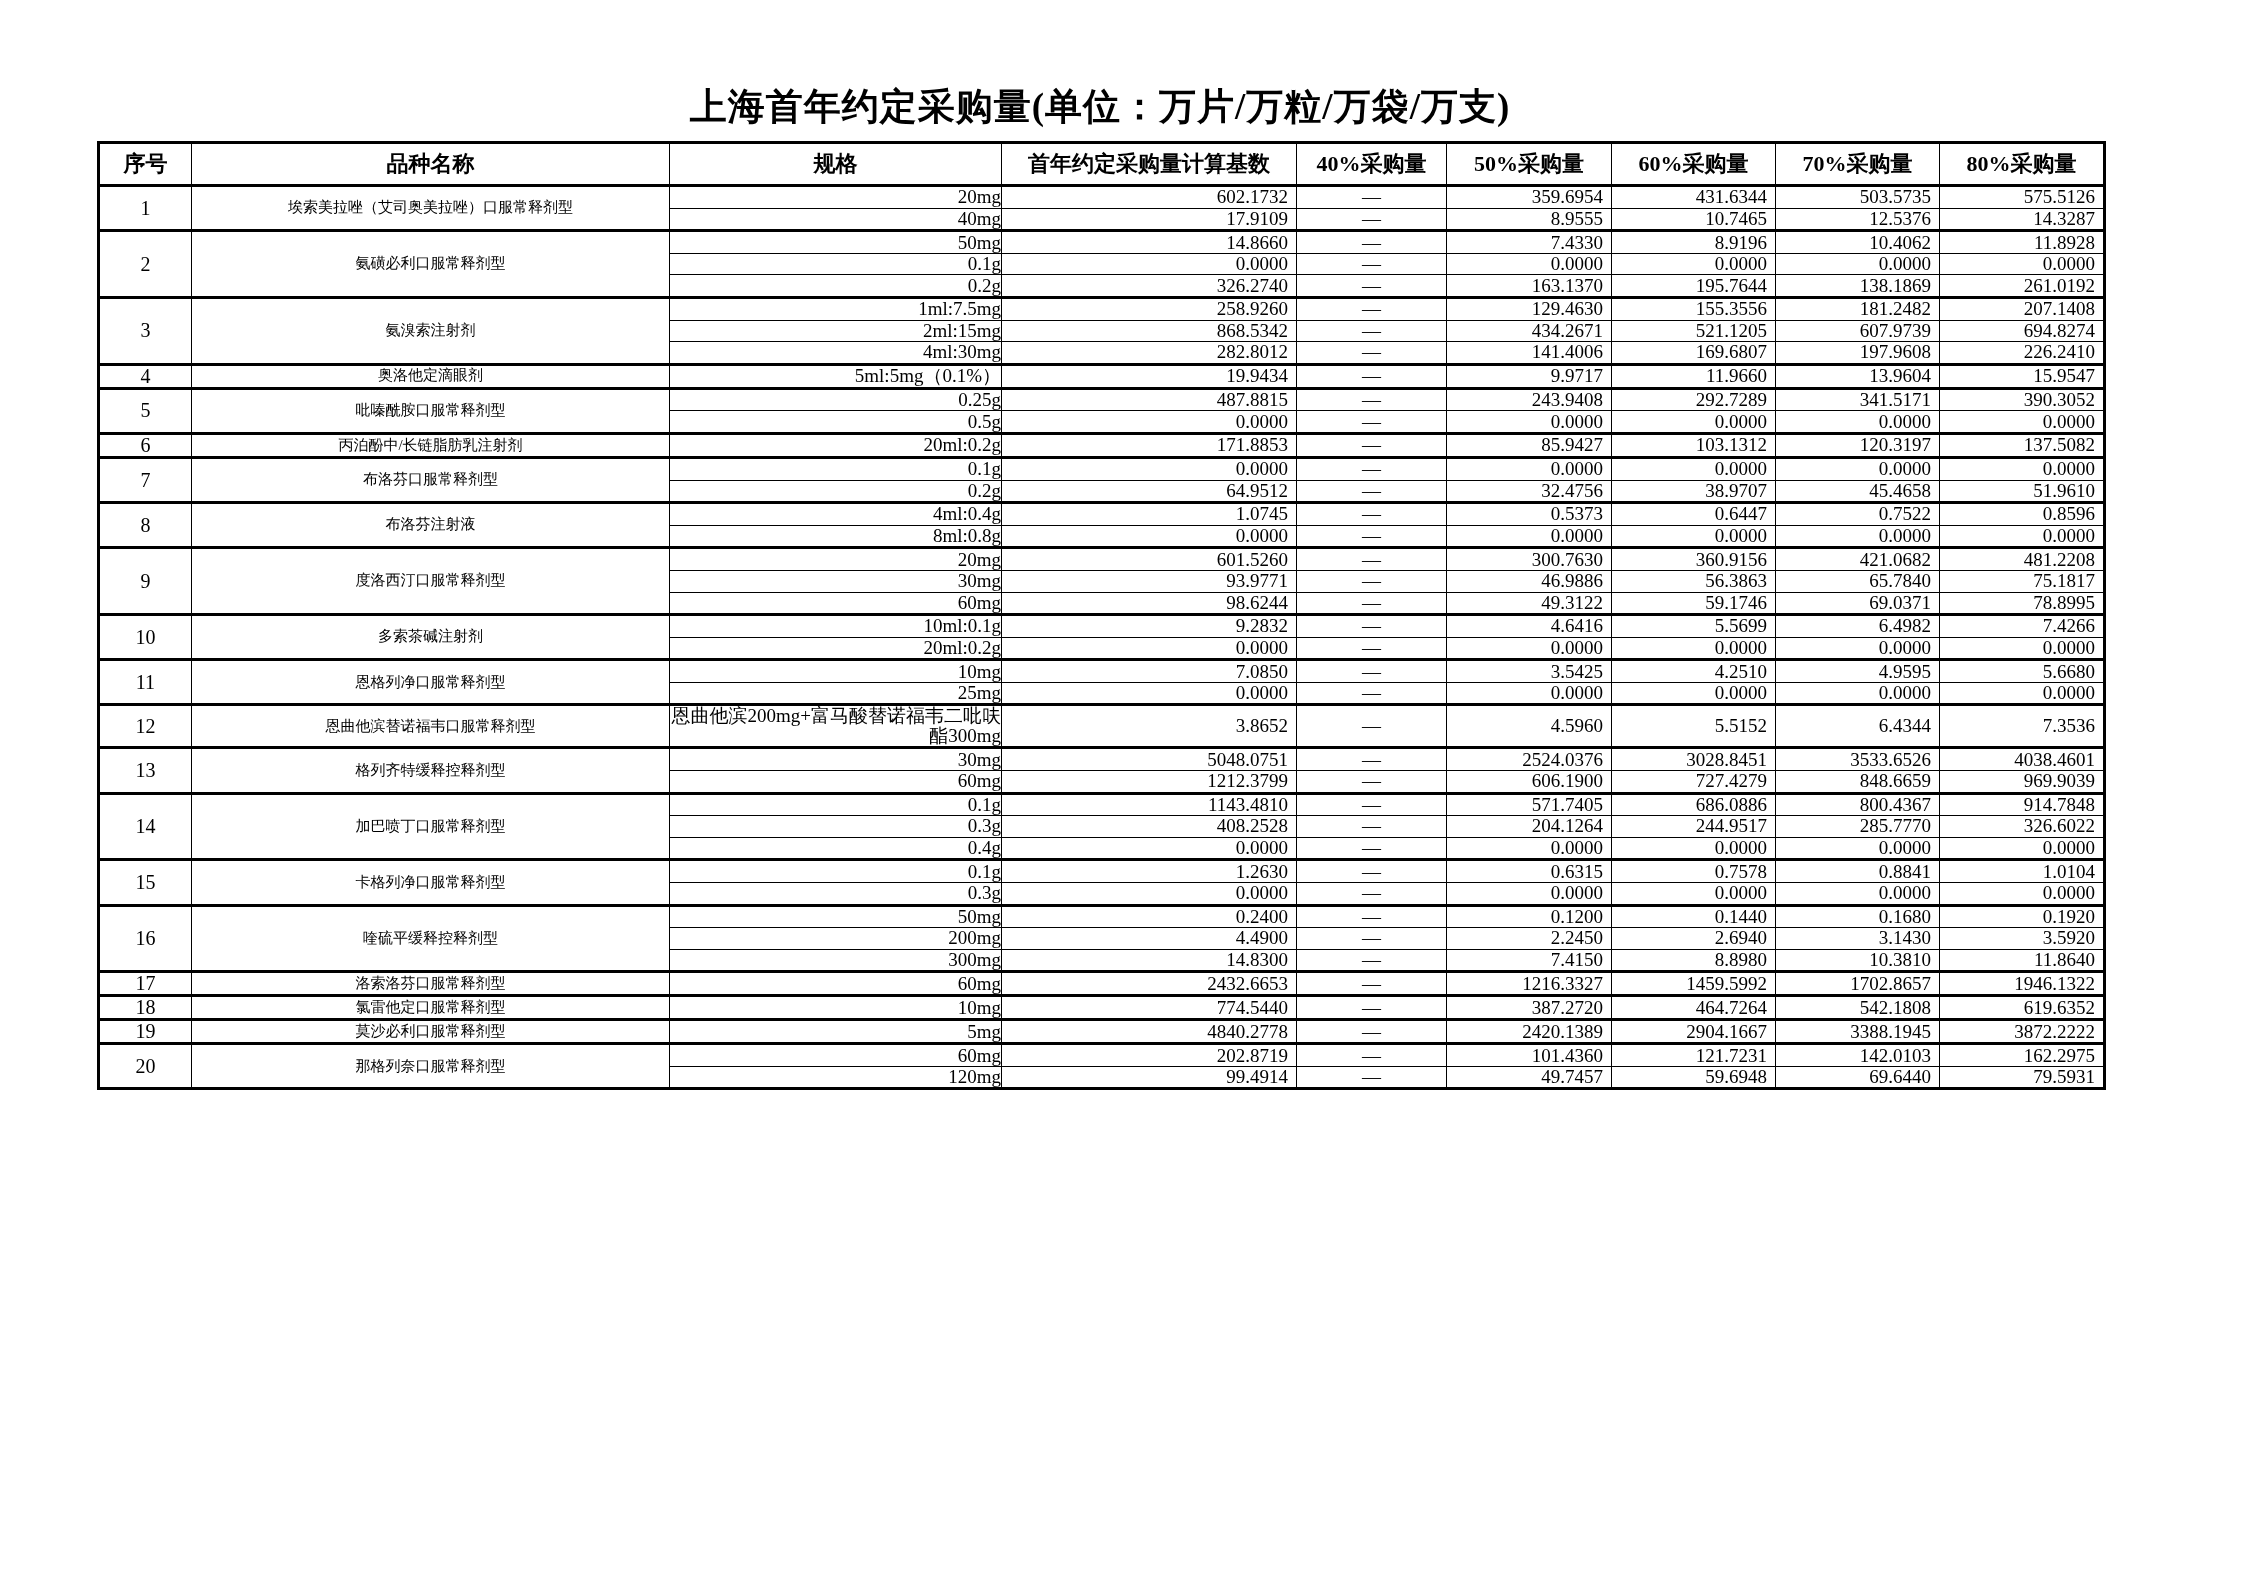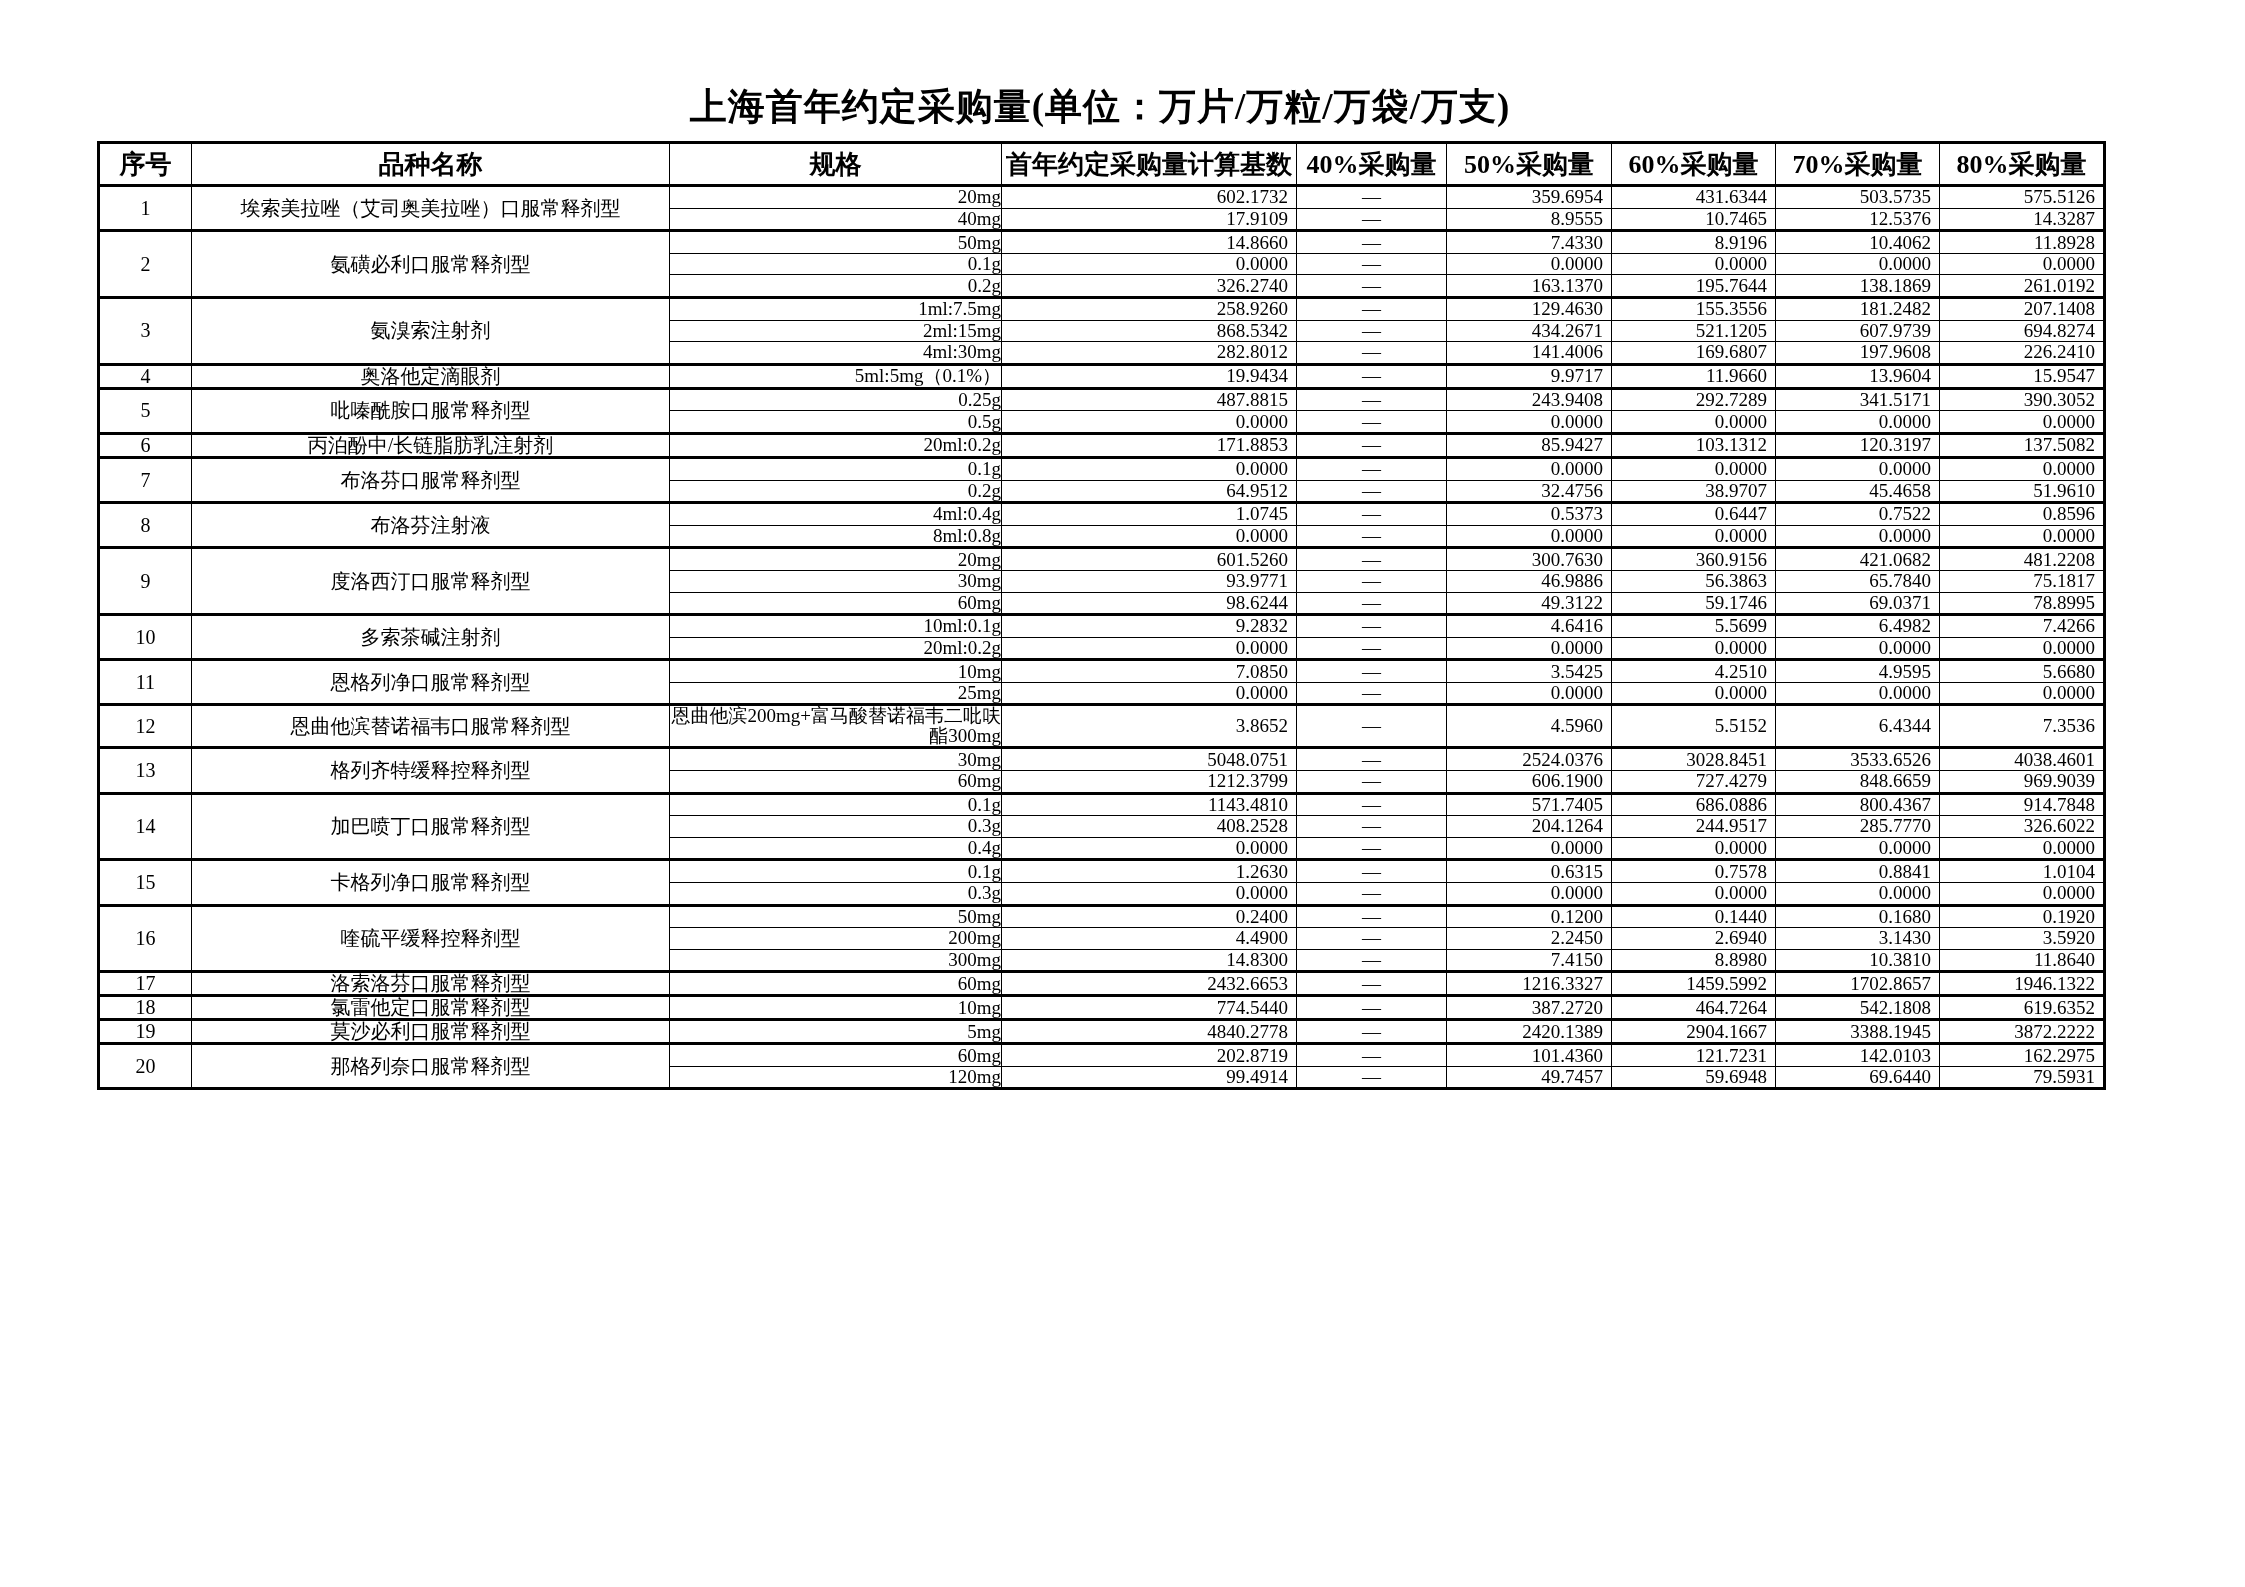--- a/index.html
+++ b/index.html
@@ -31,34 +31,34 @@
     border-collapse: collapse;
     border: 3px solid #000;
   }
   th, td {
     border: 1.5px solid #000;
     padding: 0;
     overflow: hidden;
   }
   thead th {
     height: 40px;
-    font-size: 26px;
+    font-size: 22px;
     font-weight: bold;
     text-align: center;
     border-bottom: 3.5px solid #000;
     white-space: nowrap;
   }
   tbody td {
     height: 20.6px;
     font-size: 19px;
     line-height: 1.05;
   }
   tr.group-start td { border-top: 3px solid #000; }
   .c-no    { text-align: center; font-size: 20px; }
-  .c-name  { text-align: center; font-size: 20px; white-space: nowrap; }
+  .c-name  { text-align: center; font-size: 15px; white-space: nowrap; }
   .c-spec  { text-align: right; white-space: normal; }
   .c-num   { text-align: right; padding-right: 8px; white-space: nowrap; }
   .c-dash  { text-align: center; }
 </style>
 </head>
 <body>
 
 <div class="sheet">
   <h1 class="page-title">上海首年约定采购量(单位：万片/万粒/万袋/万支)</h1>
   <table class="grid">

